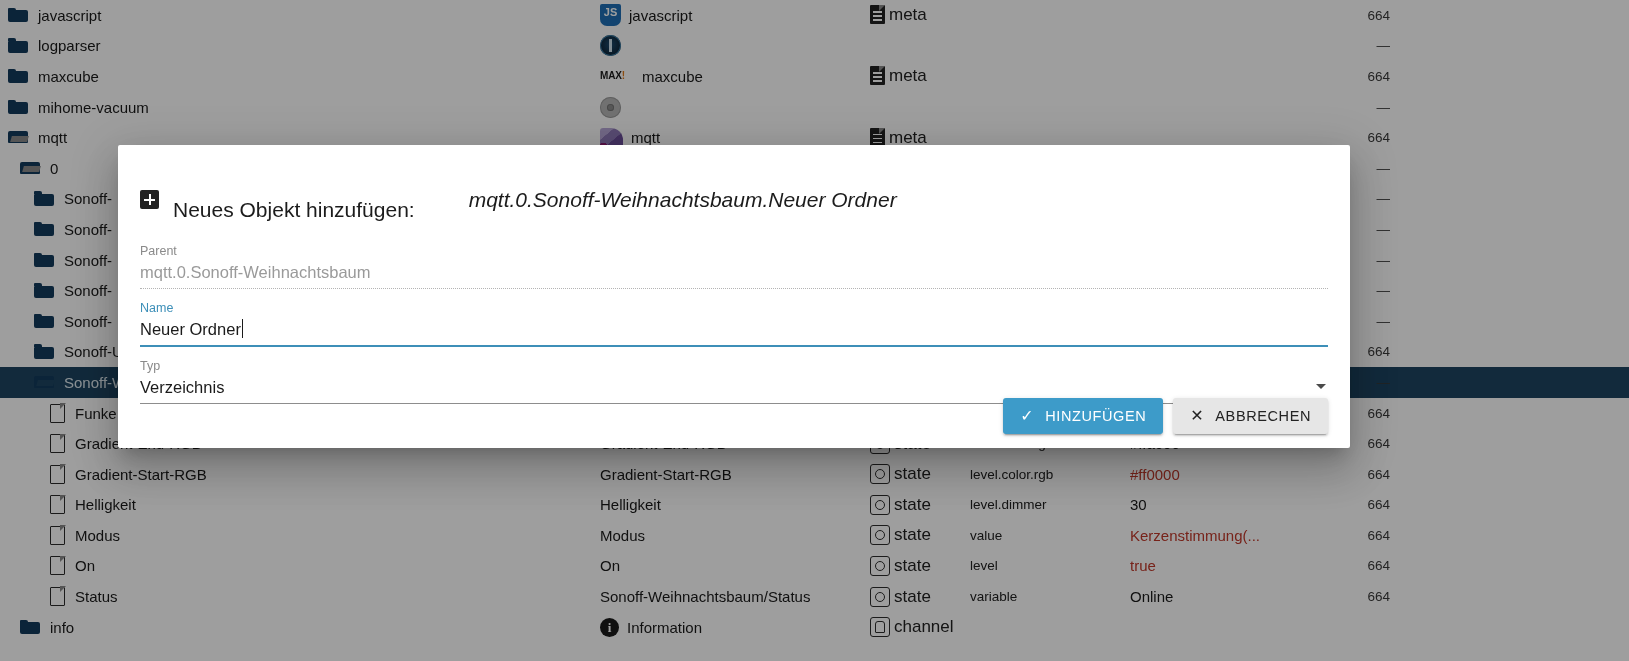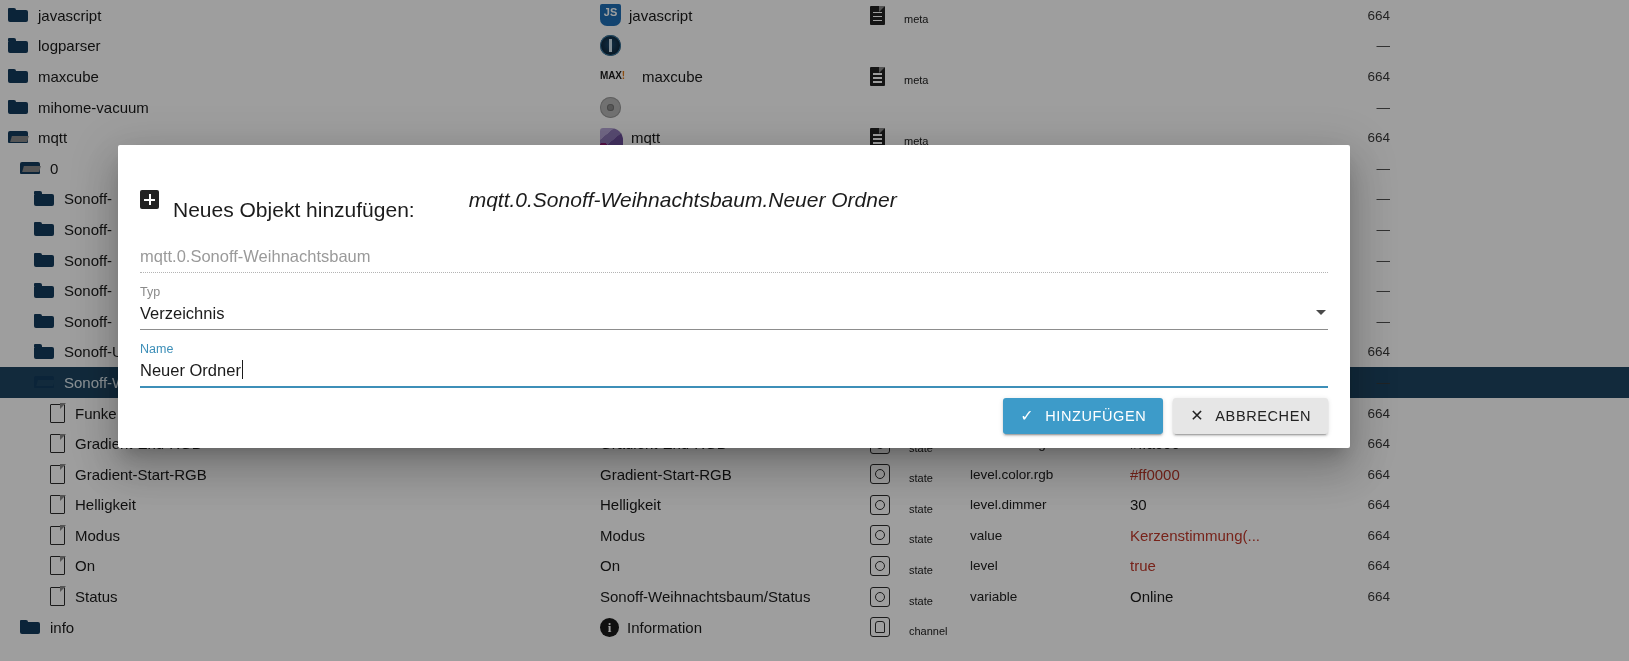--- a/index.html
+++ b/index.html
@@ -56,23 +56,23 @@
     flex: none;
     white-space: nowrap;
     display: flex;
     align-items: center;
     gap: 8px;
   }
   .c-type {
     width: 100px;
     flex: none;
     display: flex;
-    align-items: flex-end;
-    gap: 19px;
-    font-size: 11px;
+    align-items: flex-start;
+    gap: 4px;
+    font-size: 17px;
     color: #222;
   }
   .c-role {
     width: 160px;
     flex: none;
     font-size: 13.5px;
     color: #222;
   }
   .c-val {
     width: 190px;
@@ -765,35 +765,36 @@
 
 <div id="dialog">
   <div class="dlg-title">
     <span class="ico-add-square"></span>
     <span class="title-text">Neues Objekt hinzufügen:</span>
     <span class="title-path">mqtt.0.Sonoff-Weihnachtsbaum.Neuer Ordner</span>
   </div>
 
   <div class="fields">
     <div class="field">
+      <div class="f-label">Parent</div>
       <div class="f-value disabled">mqtt.0.Sonoff-Weihnachtsbaum</div>
       <div class="underline-dotted"></div>
+    </div>
+
+    <div class="field">
+      <div class="f-label focused">Name</div>
+      <div class="f-value"><span>Neuer Ordner</span><span class="caret"></span></div>
+      <div class="underline-focus"></div>
     </div>
 
     <div class="field">
       <div class="f-label">Typ</div>
       <div class="f-value">Verzeichnis</div>
       <span class="select-arrow"></span>
       <div class="underline-solid"></div>
-    </div>
-
-    <div class="field">
-      <div class="f-label focused">Name</div>
-      <div class="f-value"><span>Neuer Ordner</span><span class="caret"></span></div>
-      <div class="underline-focus"></div>
     </div>
   </div>
 
   <div class="dlg-actions">
     <button class="btn btn-primary">
       <span class="glyph">✓</span>
       <span>HINZUFÜGEN</span>
     </button>
     <button class="btn btn-default">
       <span class="glyph">✕</span>

